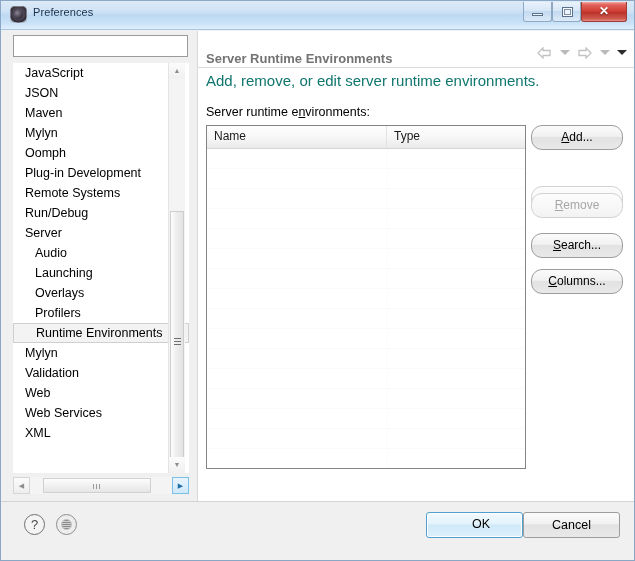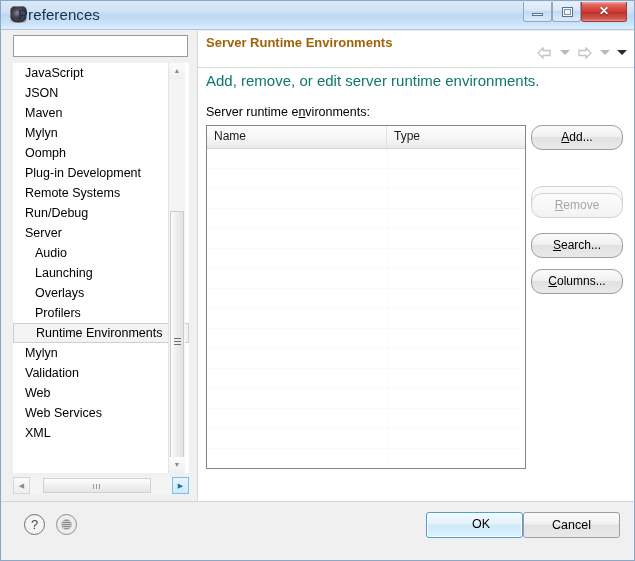--- a/index.html
+++ b/index.html
@@ -43,22 +43,22 @@
   #app-icon::after {
     content: "";
     position: absolute;
     left: 4px; top: 4px;
     width: 9px; height: 9px;
     border-radius: 50%;
     background: radial-gradient(circle at 35% 32%, #8d8496 0%, #3e3947 60%, #221f29 100%);
   }
   #window-title {
     position: absolute;
-    left: 17px; top: 5px;
-    font-size: 15px;
+    left: 32px; top: 5px;
+    font-size: 11px;
     color: #16314d;
     letter-spacing: 0.1px;
     white-space: nowrap;
   }
 
   .wbtn {
     position: absolute;
     top: 1px;
     height: 20px;
     box-sizing: border-box;
@@ -226,24 +226,24 @@
   #right-pane {
     position: absolute;
     left: 196px; top: 30px;
     width: 439px; height: 470px;
     background: #ffffff;
     border-left: 1px solid #d8d8d8;
     box-sizing: border-box;
   }
   #page-title {
     position: absolute;
-    left: 8px; top: 4px;
+    left: 8px; top: 20px;
     font-size: 13px;
     font-weight: bold;
-    color: #a16207;
+    color: #737373;
   }
   #header-rule {
     position: absolute;
     left: 0; top: 36px;
     width: 439px; height: 1px;
     background: #dadada;
   }
   #nav-icons {
     position: absolute;
     right: 9px; top: 12px;

